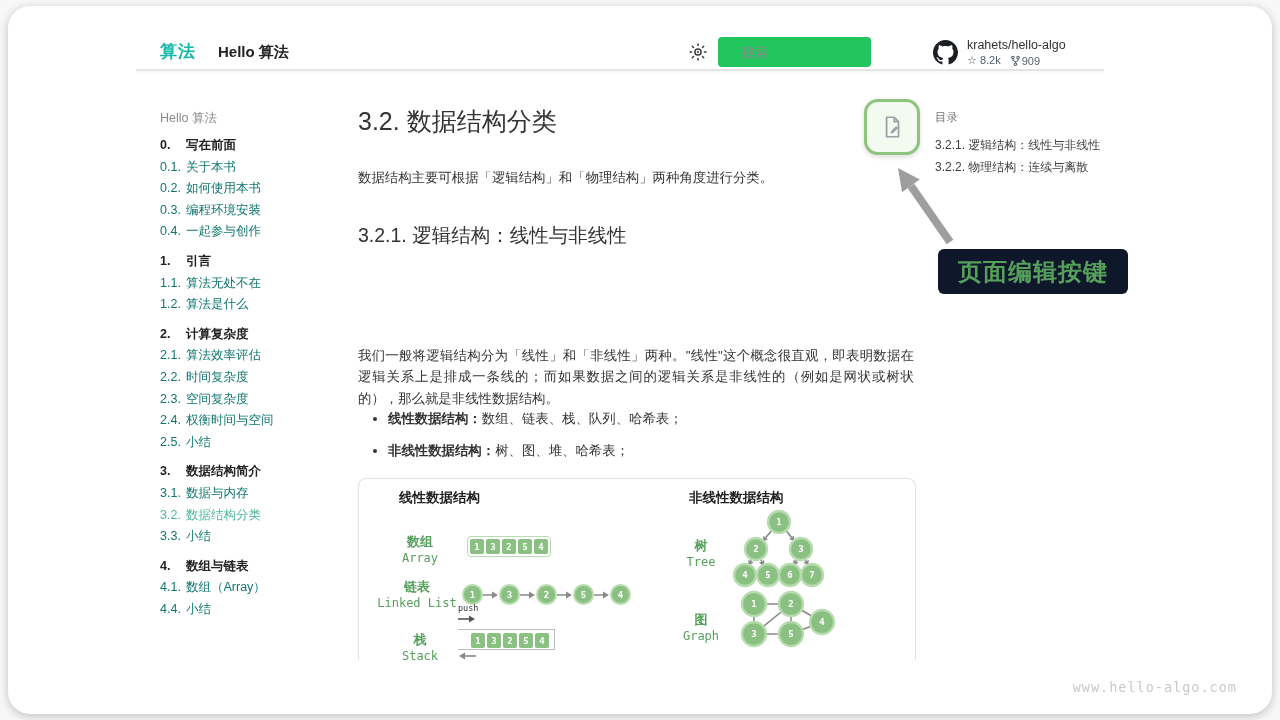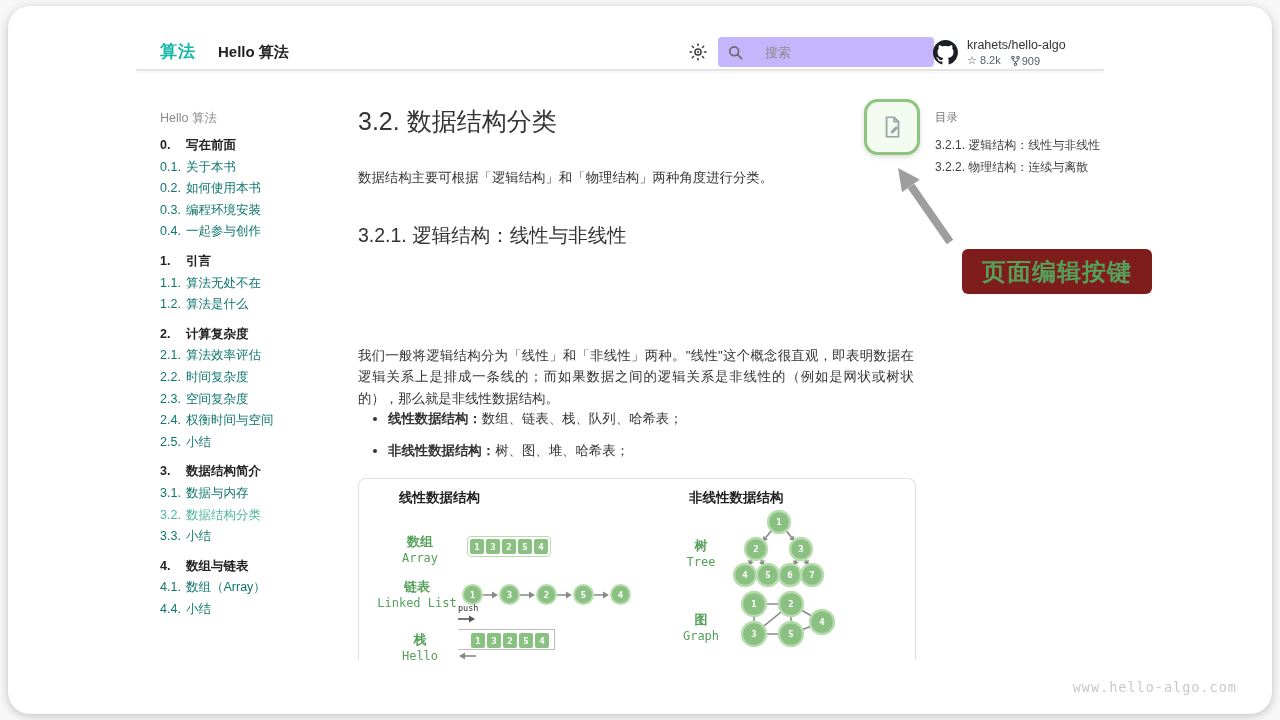--- a/index.html
+++ b/index.html
@@ -7,22 +7,22 @@
   .abs{position:absolute;}
   #stage{position:relative;width:1280px;height:720px;}
   #card{position:absolute;left:8px;top:6px;width:1264px;height:708px;background:#fff;
     border-radius:22px;box-shadow:0 2px 10px rgba(0,0,0,.22);}
   
   .site-title{font-size:15px;font-weight:bold;color:#222;}
   .logo-txt{font-size:17px;font-weight:bold;color:var(--brand,#14b8a6);letter-spacing:1px;
     font-family:"DejaVu Sans Mono",monospace;}
   .hdr-divider{left:136px;top:69px;width:968px;height:2px;background:#e4e4e4;
     box-shadow:0 2px 3px rgba(0,0,0,.06);}
-  .searchbox{left:718px;top:37px;width:216px;height:30px;background:#c4b5fd;border-radius:4px;
-    display:flex;align-items:center;gap:20px;padding:0 10px;box-sizing:border-box;}
+  .searchbox{left:718px;top:37px;width:153px;height:30px;background:#22c55e;border-radius:4px;
+    display:flex;align-items:center;gap:12px;padding:0 10px;box-sizing:border-box;}
   .searchbox input{border:none;outline:none;background:transparent;font-size:13px;color:#444;
     width:130px;font-family:"Liberation Sans",sans-serif;}
   .searchbox input::placeholder{color:#8a8a8a;}
   .repo{left:933px;top:38px;display:flex;gap:9px;align-items:center;cursor:pointer;}
   .repo-name{font-size:12.5px;color:#333;}
   .repo-stats{font-size:11px;color:#57606a;display:flex;gap:10px;align-items:center;margin-top:2px;}
   
   #side-nav{left:160px;top:110px;width:185px;}
   .nav-label{font-size:12.5px;color:#8a8a8a;line-height:16px;margin-bottom:9px;}
   .nav-section{font-size:12.5px;font-weight:bold;color:#222;line-height:21.6px;margin-top:8px;cursor:pointer;}
@@ -55,23 +55,23 @@
   .llnode{width:17px;height:17px;border-radius:50%;background:var(--nodefill,#8ac182);
     border:2px solid var(--ring,#b7dcae);color:#fff;font-size:9px;font-weight:bold;
     font-family:"DejaVu Sans Mono",monospace;display:flex;align-items:center;justify-content:center;}
   .stackbox{width:97px;height:21px;border:1px solid #bdbdbd;border-left:none;background:#fff;
     box-sizing:border-box;position:relative;}
   .pushlbl{font-size:8.5px;color:#333;font-family:"DejaVu Sans Mono",monospace;line-height:10px;}
   
   #edit-btn{left:864px;top:99px;width:56px;height:56px;border-radius:14px;background:#f3faf0;
     border:3px solid var(--hl,#8dc57f);box-sizing:border-box;display:flex;align-items:center;
     justify-content:center;cursor:pointer;box-shadow:0 2px 5px rgba(0,0,0,.15);}
-  #ann-label{left:938px;top:249px;width:190px;height:45px;background:#7f1d1d;border-radius:6px;
+  #ann-label{left:938px;top:249px;width:190px;height:45px;background:#0f172a;border-radius:6px;
     display:flex;align-items:center;justify-content:center;font-size:24px;font-weight:bold;
-    color:var(--anngreen,#55a05a);letter-spacing:1px;margin-left:24px;}
+    color:var(--anngreen,#55a05a);letter-spacing:1px;}
   #watermark{right:43px;top:679px;font-size:13.5px;color:#c9c9c9;letter-spacing:1px;
     font-family:"DejaVu Sans Mono",monospace;}
 </style>
 </head>
 <body>
 
 <div id="stage">
   <div id="card"></div>
 
   <div class="abs" style="left:160px;top:40px;">
@@ -207,21 +207,21 @@
         <div class="llnode">4</div>
       </div>
 
     <div class="abs pushlbl" style="left:99px;top:124px;">push</div>
     <svg class="abs" style="left:99px;top:136px;" width="18" height="8">
       <line x1="0" y1="4" x2="12" y2="4" stroke="#555" stroke-width="1.6"></line>
         <path d="M11 0.5L17 4l-6 3.5z" fill="#555"></path>
     </svg>
     <div class="abs fig-label" style="left:33px;top:153px;width:56px;">
       <div class="zh">栈</div>
-        <div class="en">Hello</div>
+        <div class="en">Stack</div>
     </div>
     <div class="abs stackbox" style="left:99px;top:150px;">
       <div class="abs cellrow noborder" id="stack-row" style="left:12px;top:2px;">
           <div class="cell">1</div>
           <div class="cell">3</div>
           <div class="cell">2</div>
           <div class="cell">5</div>
           <div class="cell">4</div>
         </div>
     </div>

